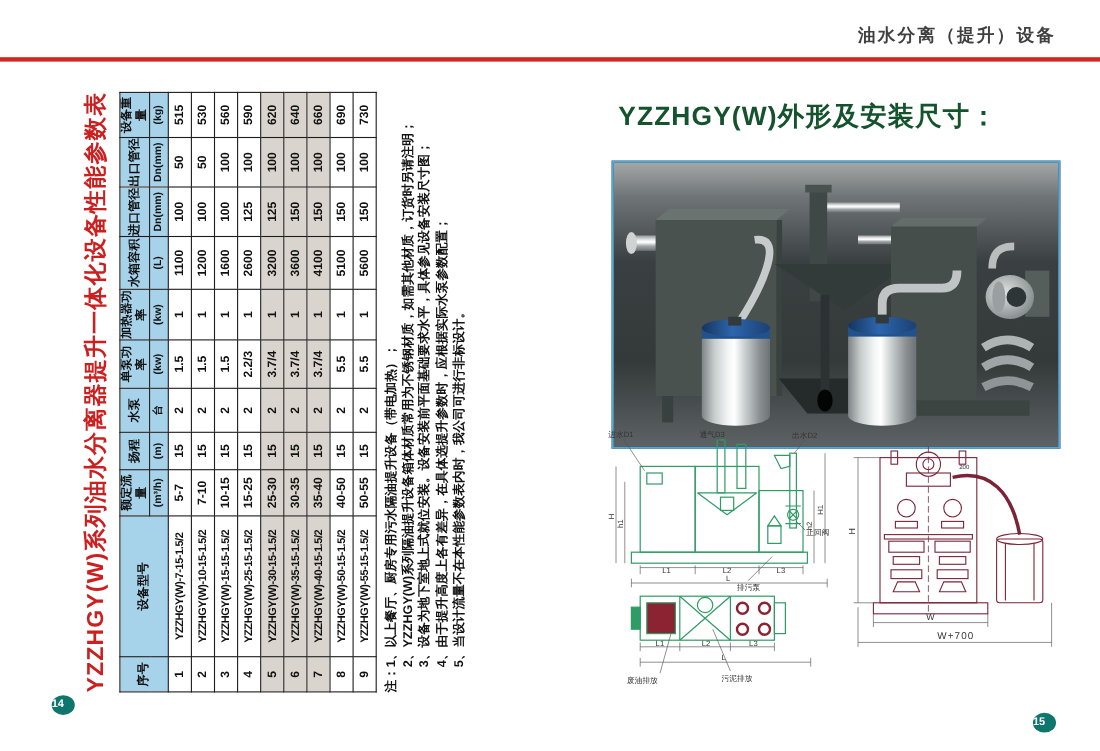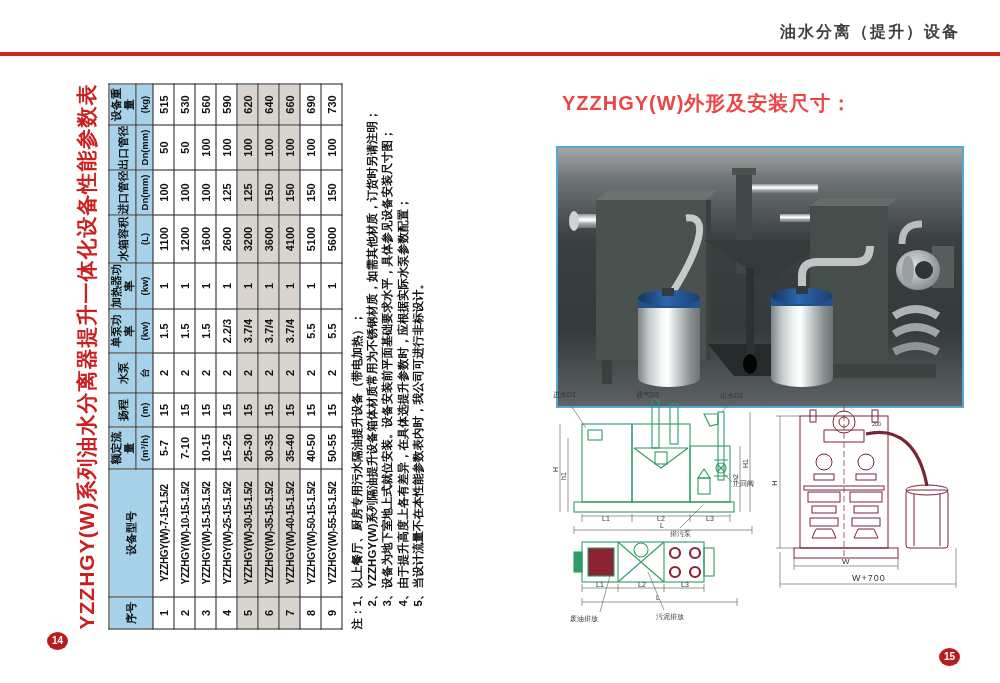--- a/index.html
+++ b/index.html
@@ -23,32 +23,32 @@
   .spec-table thead th{background:#a6d2ea;font-size:11px;line-height:1.15;height:26px;}
   .spec-table thead th.unit{height:16px;font-size:9.5px;}
   .spec-table tbody td{height:20px;font-size:11px;background:#fff;}
   .spec-table tbody td.model{font-size:10px;letter-spacing:-0.4px;}
   .spec-table tbody tr.shaded td{background:#d9d5ce;}
   .notes{margin-top:7px;width:545px;font-size:11.5px;font-weight:bold;color:#111;line-height:1.32;}
   .note-line{white-space:nowrap;}
   .note-line.indent{padding-left:23px;}
 
   
-  .right-title{position:absolute;left:562px;top:90px;font-size:20px;font-weight:bold;
-               color:#ef4444;letter-spacing:1px;}
+  .right-title{position:absolute;left:562px;top:90px;font-size:24px;font-weight:bold;
+               color:#14532d;letter-spacing:1px;}
   .photo{position:absolute;left:556px;top:146px;width:404px;height:258px;
          border:2px solid #58a7d2;box-sizing:content-box;background:#30383a;}
   .photo svg{display:block;}
   .drawing-left{position:absolute;left:552px;top:390px;width:220px;height:242px;}
   .drawing-right{position:absolute;left:768px;top:398px;width:197px;height:207px;}
   .dwg text{font-family:"Liberation Sans","DejaVu Sans",sans-serif;fill:#333;}
 
   
-  .badge{position:absolute;width:21px;height:18px;border-radius:50%;background:#b91c1c;
-         color:#fff;font-size:10px;font-weight:bold;line-height:18px;text-align:center;}
+  .badge{position:absolute;width:21px;height:18px;border-radius:50%;background:#0f766e;
+         color:#fff;font-size:10px;font-weight:bold;line-height:18px;}
   .badge.left{left:47px;top:632px;}
   .badge.right{left:939px;top:648px;}
 </style>
 </head>
 <body>
 
 <div class="page">
 
   <div class="hdr-title">油水分离（提升）设备</div>
   <div class="red-rule"></div>

